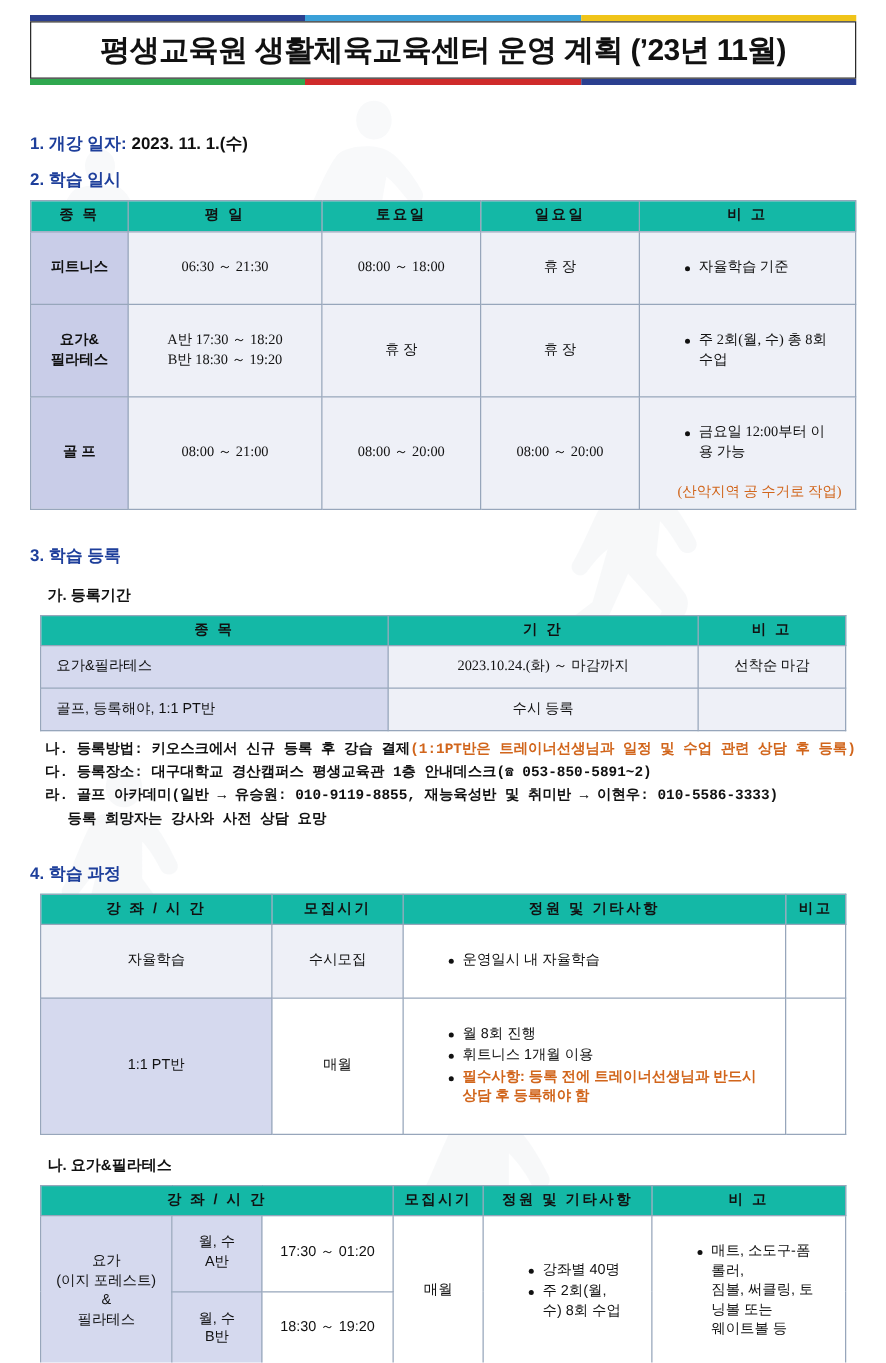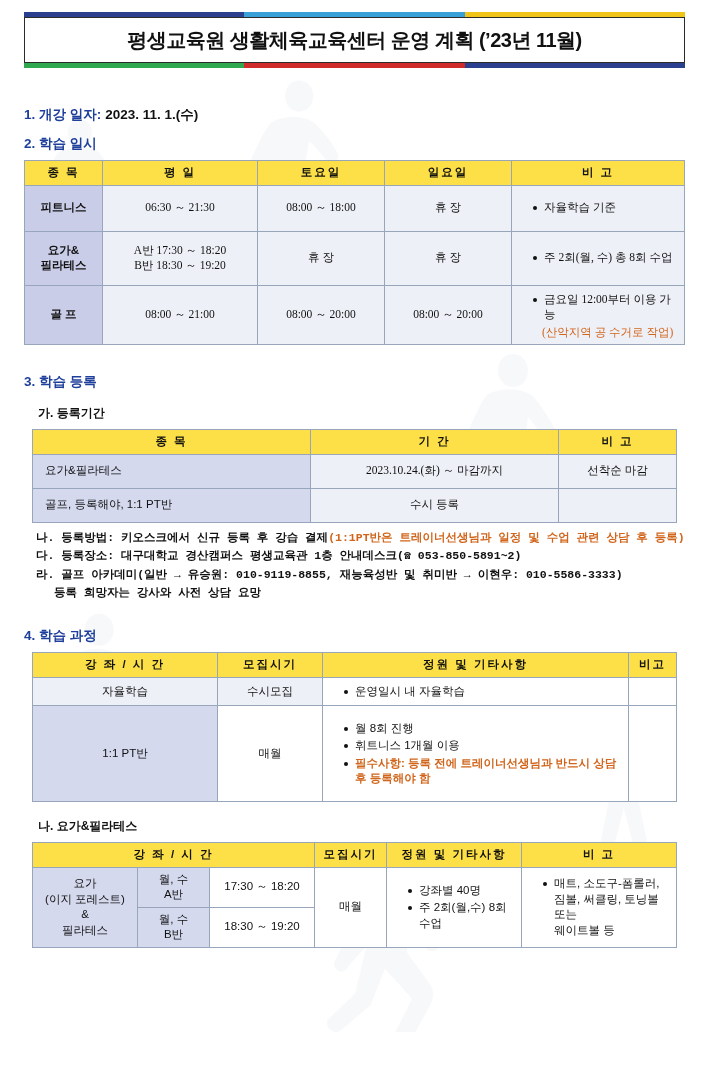--- a/index.html
+++ b/index.html
@@ -42,21 +42,21 @@
   .header-bar {
     position: relative;
     border: 1px solid #2b2b2b;
     background: #ffffff;
     height: 44px;
     display: flex;
     align-items: center;
     justify-content: center;
   }
   .header-title {
-    font-size: 20px;
+    font-size: 24px;
     font-weight: bold;
     letter-spacing: -0.5px;
     color: #111;
     white-space: nowrap;
   }
   .top-strip, .bottom-strip {
     display: flex;
     height: 5px;
     width: 100%;
   }
@@ -99,36 +99,36 @@
     table-layout: fixed;
   }
   th, td {
     border: 1px solid #97a6bb;
     text-align: center;
     vertical-align: middle;
     padding: 4px 5px;
     line-height: 1.35;
   }
   th {
-    background: #fde047;
+    background: #14b8a6;
     font-weight: bold;
     letter-spacing: 2px;
   }
   .tbl-wrap { margin-top: 7px; }
   .cell-label {
     background: #c9cde8;
     font-weight: bold;
   }
   .cell-plain { background: #ffffff; }
   .cell-tint { background: #eef0f7; font-family: Liberation Serif, serif; }
   .cell-lav { background: #d5d9ee; }
   td.left { text-align: left; padding-left: 12px; }
   .bullet-list {
     text-align: left;
-    margin: 2px;
+    margin: 17px;
     padding-left: 14px;
     list-style: none;
   }
   .bullet-list li {
     position: relative;
     padding-left: 11px;
     margin: 2px 0;
   }
   .bullet-list li:before {
     content: "";
@@ -373,21 +373,21 @@
         </tr>
       </thead>
       <tbody>
         <tr style="height:40px">
           <td class="cell-lav" rowspan="2"><span style="white-space:pre-line">요가
 (이지 포레스트)
 &amp;
 필라테스</span></td>
           <td class="cell-lav"><span style="white-space:pre-line">월, 수
 A반</span></td>
-          <td class="cell-plain">17:30 ～ 18:20</td>
+          <td class="cell-plain">17:30 ～ 01:20</td>
           <td class="cell-plain" rowspan="2">매월</td>
           <td class="cell-plain" rowspan="2">
             <ul class="bullet-list">
               <li>강좌별 40명</li>
               <li>주 2회(월,수) 8회 수업</li>
             </ul>
           </td>
           <td class="cell-plain" rowspan="2">
             <ul class="bullet-list">
               <li>

